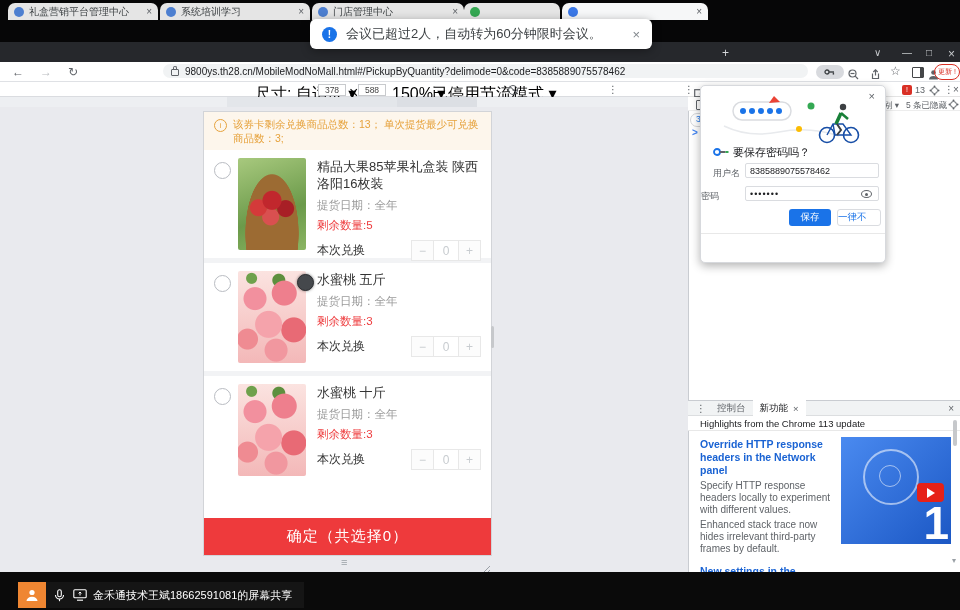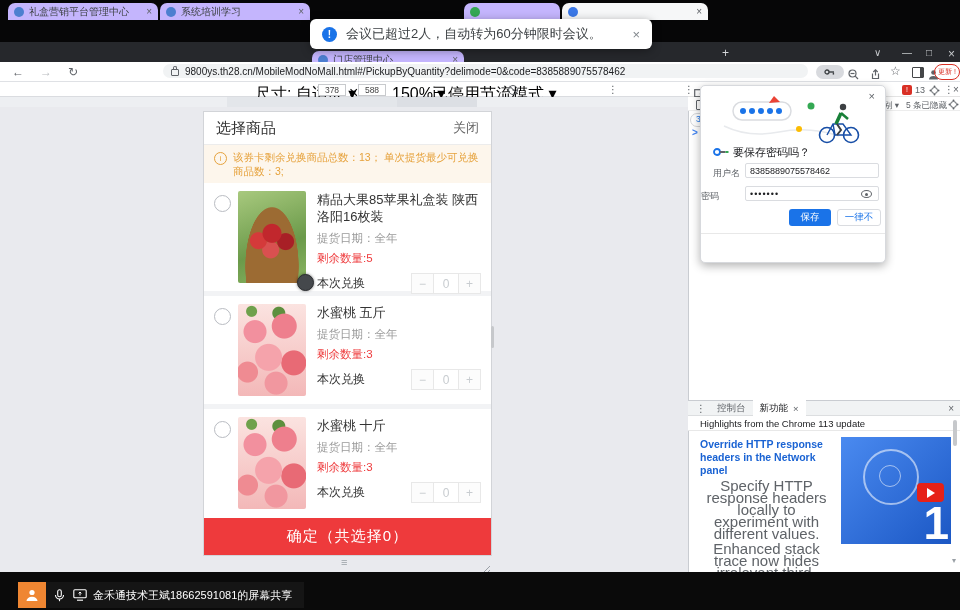--- a/index.html
+++ b/index.html
@@ -1,21 +1,21 @@
 <!DOCTYPE html>
 <html><head>
 <meta charset="utf-8">
 <style>
   html,body{margin:0;padding:0;background:#000;}
   #stage{position:relative;width:960px;height:610px;background:#060607;overflow:hidden;
          font-family:"Liberation Sans","DejaVu Sans",sans-serif;-webkit-font-smoothing:antialiased;}
   .abs{position:absolute;}
   
   .tabstrip{left:0;top:42px;width:960px;height:20px;background:#26282c;}
-  .tab{top:3px;height:17px;border-radius:7px 7px 0 0;background:#c4b5fd;display:flex;align-items:center;
+  .tab{top:3px;height:17px;border-radius:7px 7px 0 0;background:#e5e5e5;display:flex;align-items:center;
        padding:0 6px;box-sizing:border-box;font-size:10px;color:#3c4043;overflow:hidden;}
   .tab.active{background:#f6f7f8;}
   .fav{width:10px;height:10px;border-radius:50%;flex:0 0 10px;margin-right:5px;}
   .tlabel{flex:1;white-space:nowrap;overflow:hidden;}
   .tclose{color:#5f6368;font-size:10px;margin-left:4px;}
   .winbtn{color:#c7cacd;font-size:10px;top:47px;}
   
   .toolbar{left:0;top:62px;width:960px;height:20px;background:#fff;border-bottom:1px solid #dfe1e5;box-sizing:border-box;}
   .navic{top:65px;font-size:12px;color:#5f6368;}
   .addr{left:163px;top:64px;width:645px;height:14px;background:#f1f3f4;border-radius:8px;display:flex;align-items:center;padding:0 8px;box-sizing:border-box;}
@@ -86,34 +86,34 @@
   .nosign{width:8px;height:8px;border:1.2px solid #5f6368;border-radius:50%;position:relative;}
   .nosign:before{content:"";position:absolute;left:-1px;top:3px;width:10px;height:1.2px;background:#5f6368;transform:rotate(45deg);}
   .smalldots{color:#5f6368;font-size:10px;}
   
   .drawerbar{left:688px;top:400px;width:272px;height:16px;background:#f1f3f4;border-top:1px solid #c9ccd1;border-bottom:1px solid #dcdee0;box-sizing:border-box;display:flex;align-items:center;}
   .dtab{font-size:9.5px;color:#5f6368;padding:12px 7px;height:100%;display:flex;align-items:center;}
   .dtab.active{background:#fff;color:#202124;}
   .whheader{left:688px;top:416px;width:272px;height:15px;background:#fff;border-bottom:1px solid #e8e8e8;box-sizing:border-box;
             font-size:9.5px;color:#202124;display:flex;align-items:center;padding-left:12px;}
   .whitem-t{font-size:10.5px;line-height:13px;font-weight:bold;color:#1a63d3;}
-  .whitem-d{font-size:15px;line-height:12px;color:#5f6368;margin-top:3px;text-align:center;}
+  .whitem-d{font-size:10px;line-height:12px;color:#5f6368;margin-top:3px;}
   .whimg{left:841px;top:437px;width:110px;height:107px;background:linear-gradient(135deg,#4a8af0,#1b57c4);overflow:hidden;}
   .ring{position:absolute;border:2px solid rgba(255,255,255,.55);border-radius:50%;}
   .playbtn{position:absolute;left:76px;top:46px;width:27px;height:19px;background:#e62117;border-radius:4px;display:flex;align-items:center;justify-content:center;}
   .playbtn:before{content:"";width:0;height:0;border-left:8px solid #fff;border-top:5px solid transparent;border-bottom:5px solid transparent;}
   .bignum{position:absolute;right:2px;bottom:-6px;font-size:46px;font-weight:bold;color:#fff;}
   .scrollthumb{background:#c6c8cb;border-radius:2px;}
   
   .pwdlg{left:700px;top:85px;width:186px;height:178px;background:#fff;border:1px solid #d7d9dd;border-radius:5px;
          box-shadow:0 3px 10px rgba(0,0,0,.3);box-sizing:border-box;}
   .pwlabel{font-size:9px;color:#5f6368;}
   .pwinput{width:124px;height:13px;border:1px solid #dadce0;border-radius:2px;font-size:9px;color:#202124;padding:0 4px;background:#fff;}
   .btn-save{width:42px;height:17px;background:#1a73e8;border-radius:3px;color:#fff;font-size:9.5px;display:flex;align-items:center;justify-content:center;}
-  .btn-never{width:44px;height:17px;border:1px solid #dadce0;border-radius:3px;color:#1a73e8;font-size:9.5px;display:flex;align-items:center;justify-content:center;box-sizing:border-box;background:#fff;}
+  .btn-never{width:44px;height:17px;border:1px solid #dadce0;border-radius:3px;color:#1a73e8;font-size:9.5px;display:flex;align-items:center;box-sizing:border-box;background:#fff;}
   .pwfoot{font-size:8.5px;line-height:11px;color:#5f6368;}
   .pwfoot a{color:#1a73e8;}
   .eye{width:9px;height:6px;border:1px solid #5f6368;border-radius:50%;position:relative;}
   .eye:before{content:"";position:absolute;left:3px;top:1.5px;width:3px;height:3px;background:#5f6368;border-radius:50%;}
   
   .toast{left:310px;top:19px;width:342px;height:30px;background:#fff;border-radius:6px;box-shadow:0 2px 10px rgba(0,0,0,.35);
          display:flex;align-items:center;padding:0 12px;box-sizing:border-box;z-index:60;}
   .toastic{width:15px;height:15px;border-radius:50%;background:#1a73e8;color:#fff;font-size:10px;font-weight:bold;
            text-align:center;line-height:15px;flex:0 0 15px;margin-right:9px;}
   .toasttx{font-size:13px;color:#3c4043;flex:1;white-space:nowrap;}
@@ -137,21 +137,21 @@
   <div class="abs tab" style="left:8px;width:150px;">
     <span class="fav" style="background:#4d7fd0;"></span>
     <span class="tlabel">礼盒营销平台管理中心</span>
     <span class="tclose">×</span>
   </div>
   <div class="abs tab" style="left:160px;width:150px;">
     <span class="fav" style="background:#4d7fd0;"></span>
     <span class="tlabel">系统培训学习</span>
     <span class="tclose">×</span>
   </div>
-  <div class="abs tab" style="left:312px;width:152px;margin-top:48px;">
+  <div class="abs tab" style="left:312px;width:152px;">
     <span class="fav" style="background:#4d7fd0;"></span>
     <span class="tlabel">门店管理中心</span>
     <span class="tclose">×</span>
   </div>
   <div class="abs tab" style="left:464px;width:96px;">
     <span class="fav" style="background:#35a853;"></span>
     <span class="tlabel"></span>
   </div>
   <div class="abs tab active" style="left:562px;width:146px;">
     <span class="fav" style="background:#3b78e7;"></span>
@@ -216,24 +216,20 @@
   <div class="abs nosign" style="left:508px;top:85px;"></div>
   <span class="abs smalldots" style="left:608px;top:84px;">⋮</span>
 
   <div class="abs mediabar"></div>
   <div class="abs mseg" style="left:227px;width:170px;background:#e3e6ea;"></div>
   <div class="abs mseg" style="left:397px;width:80px;background:#dcdfe4;"></div>
 
   <div class="abs devicearea"></div>
 
   <div class="abs vp">
-    <div class="vhead">
-      <span class="vtitle">选择商品</span>
-      <span class="vclose">关闭</span>
-    </div>
     <div class="notice">
       <span class="noticeic">i</span>
       <span class="noticetx">该券卡剩余兑换商品总数：13； 单次提货最少可兑换商品数：3;</span>
     </div>
     <div class="plist">
 
       <div class="prod">
         <span class="radio"></span>
         <div class="pimg img-apple"></div>
         <div class="pinfo">

